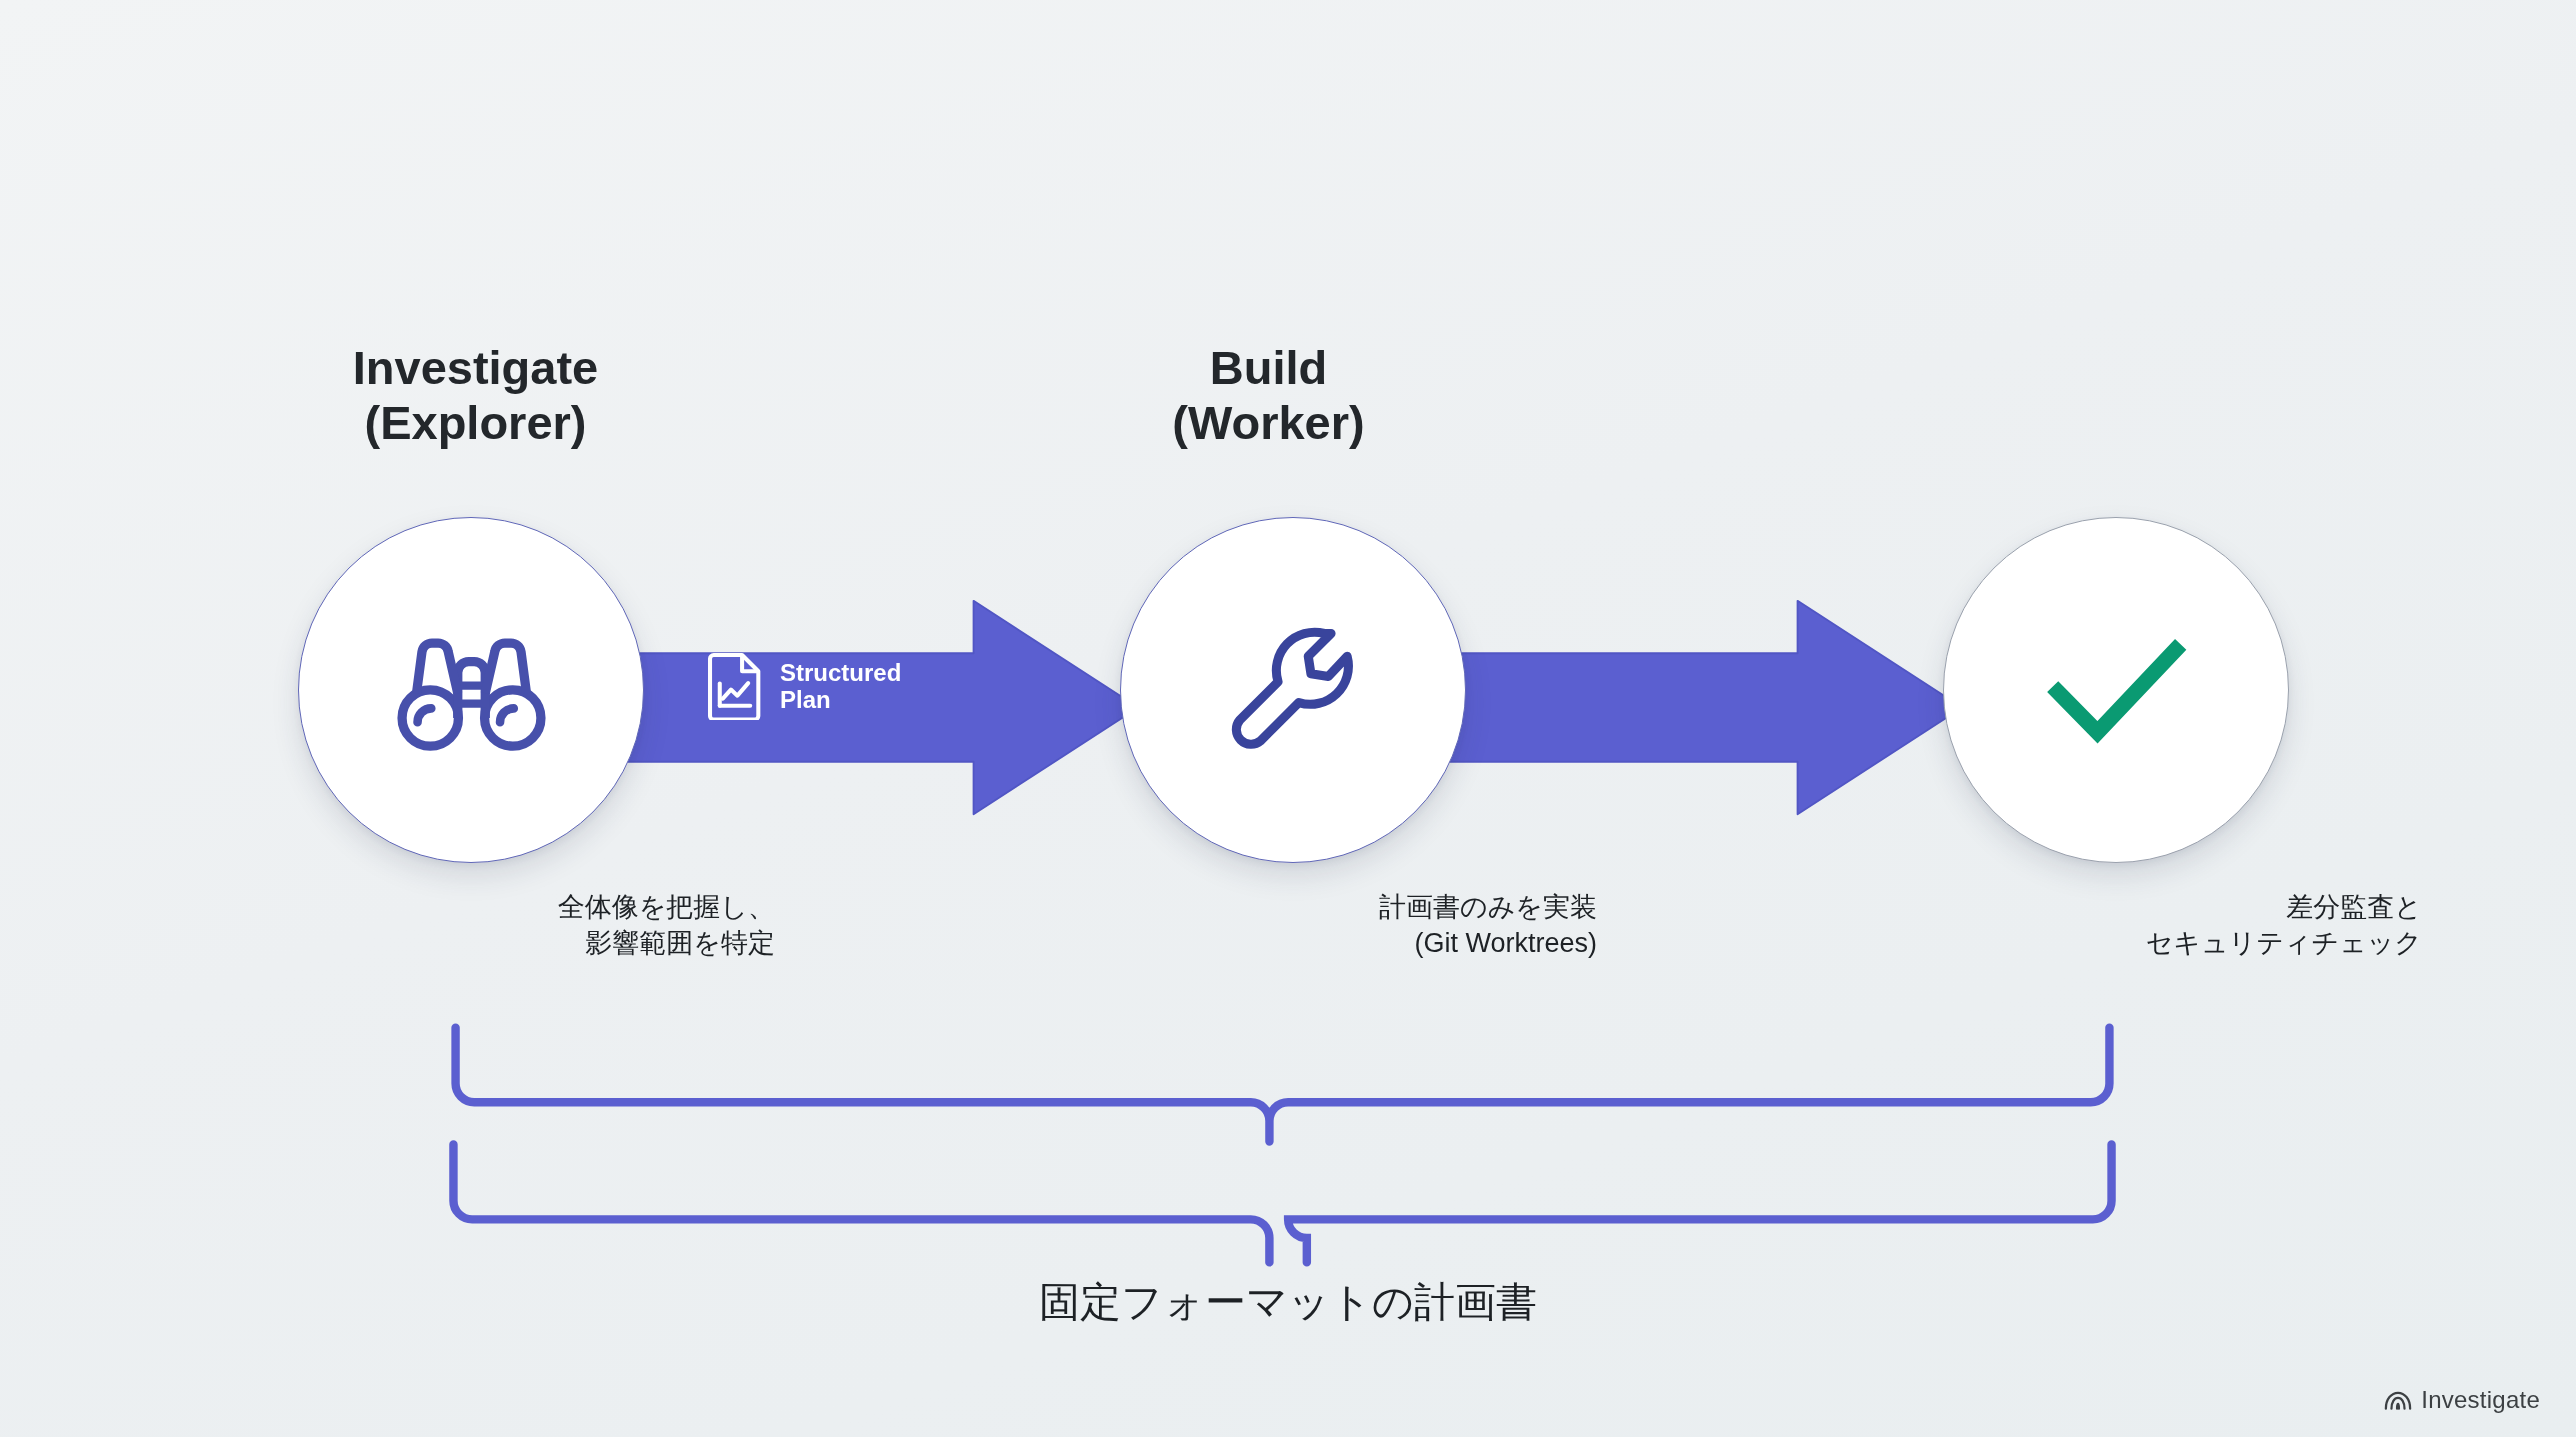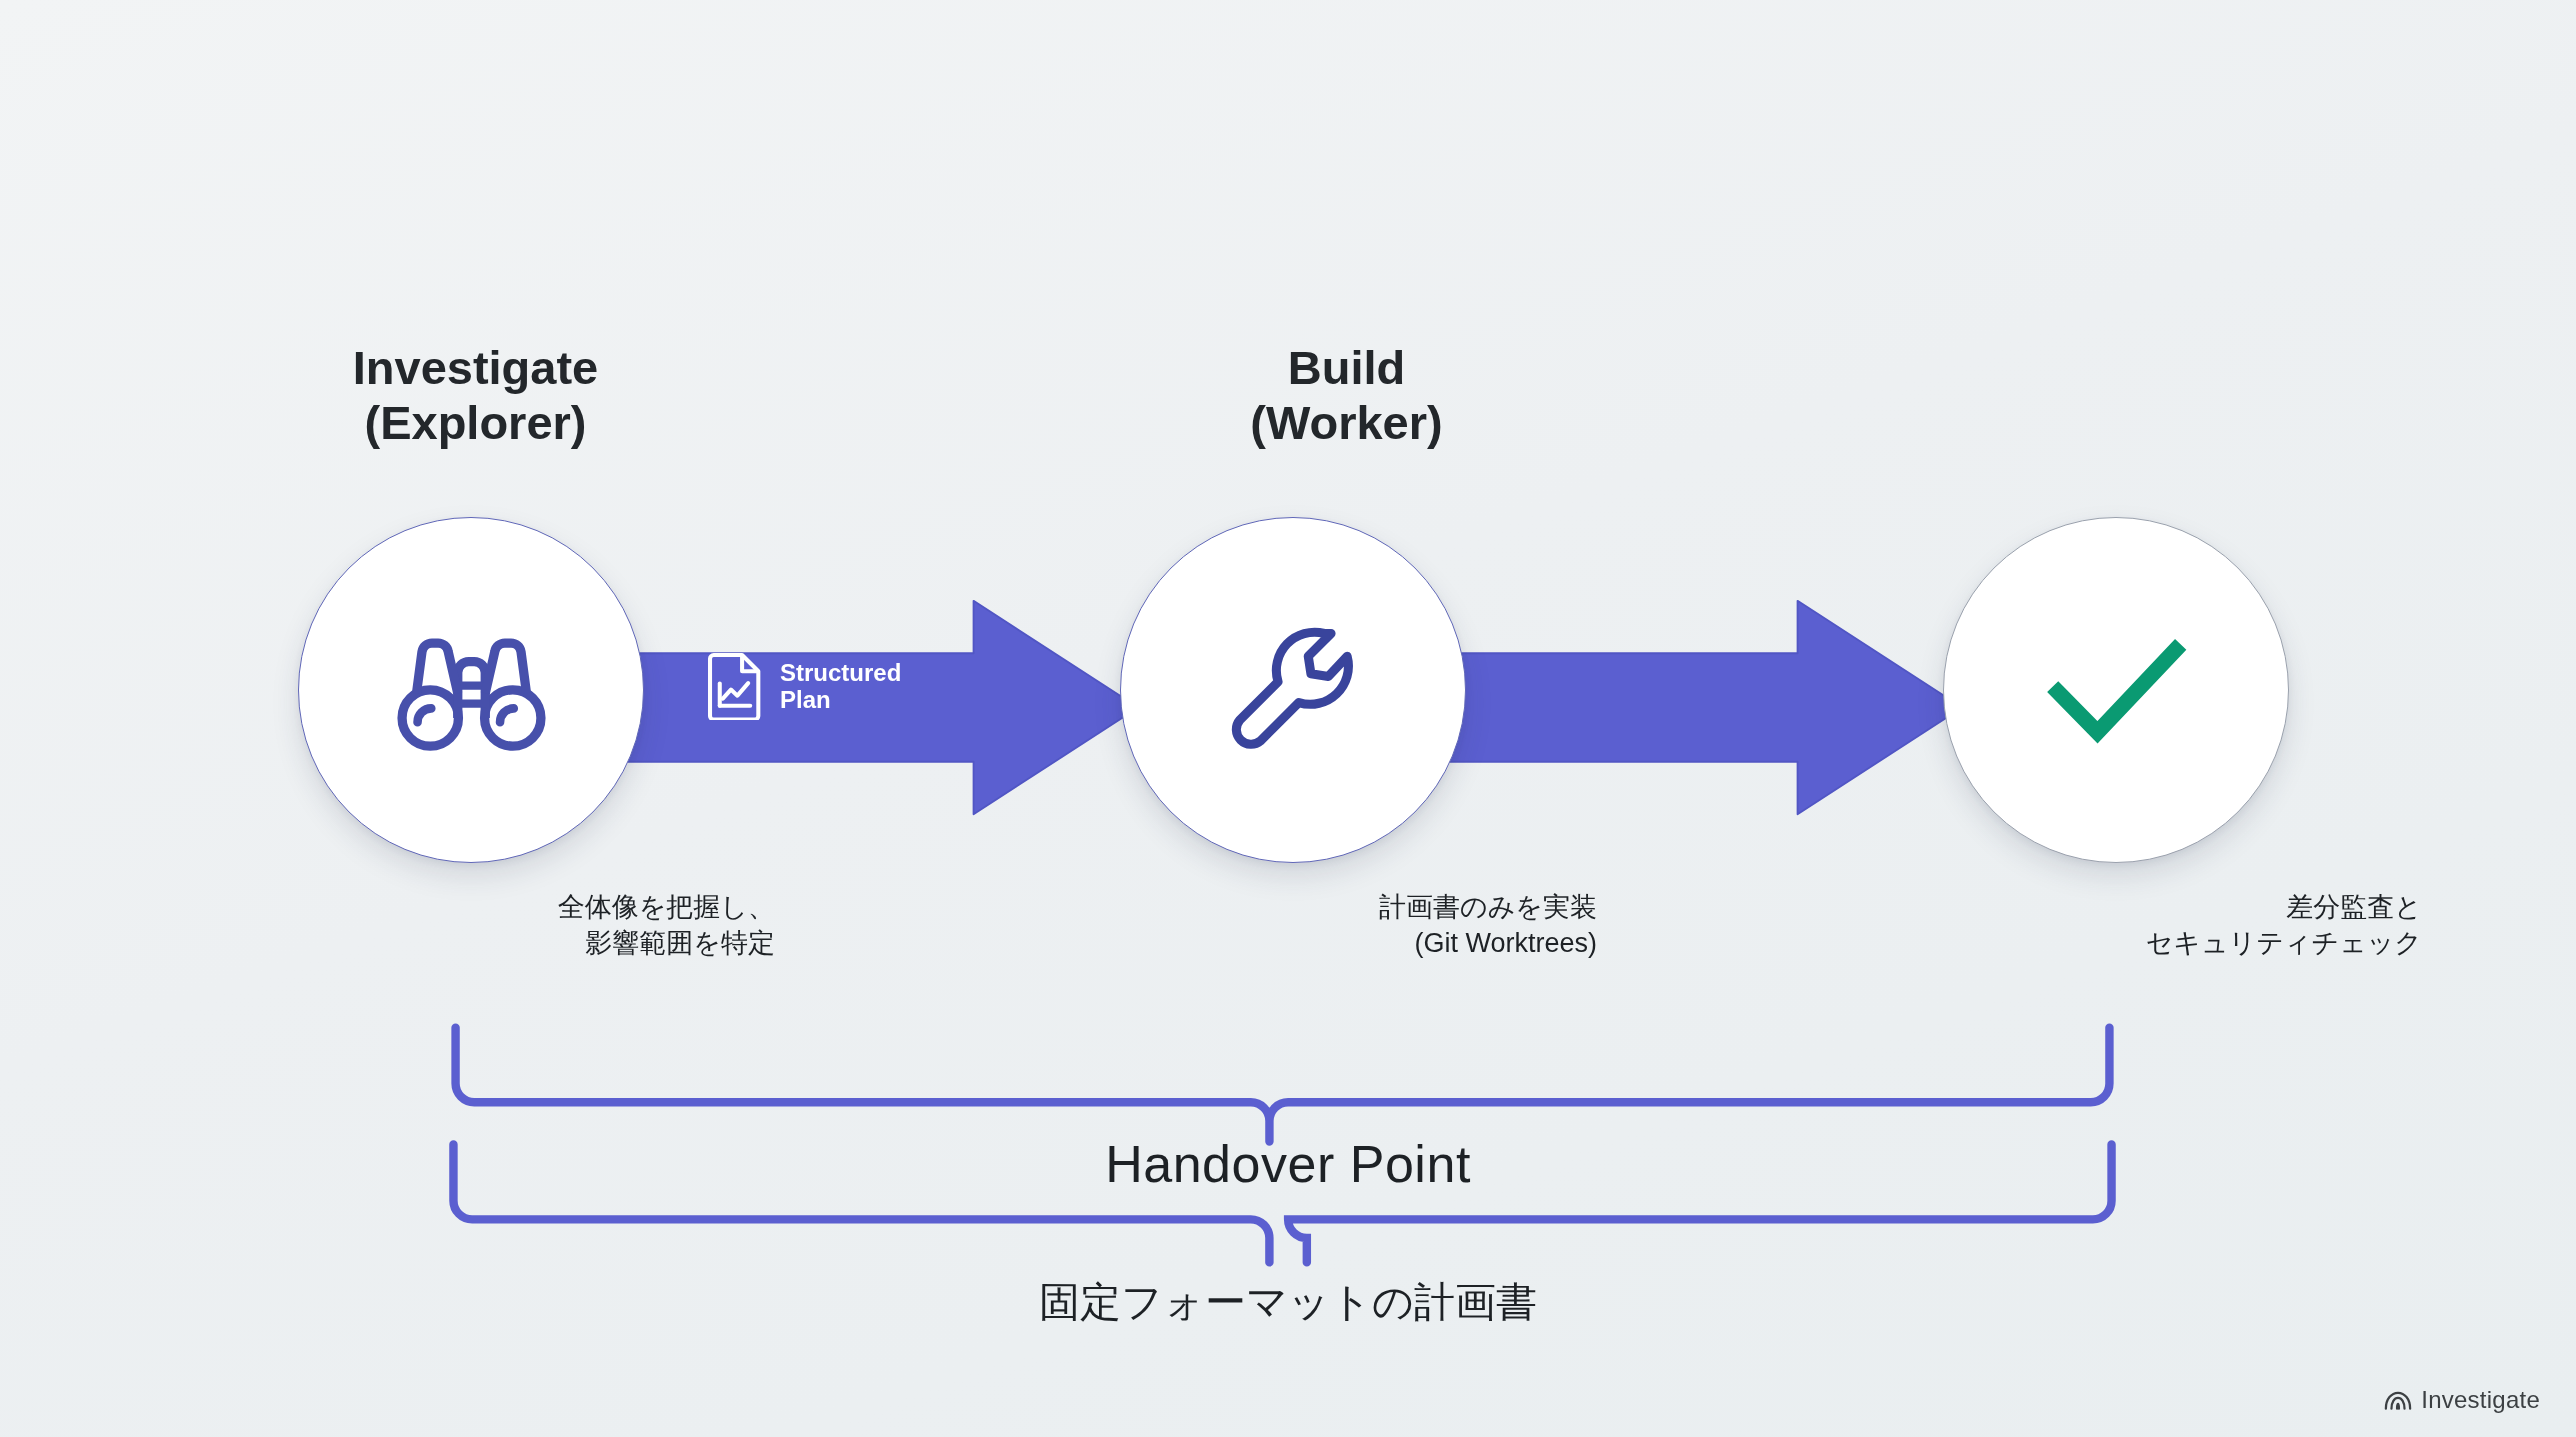--- a/index.html
+++ b/index.html
@@ -174,21 +174,21 @@
         <path d="M10 12.4 8.6 6.3A1.5 1.5 0 0 0 7.15 5.1h-.9A1.5 1.5 0 0 0 4.8 6.35L4 12.4" stroke="#4750ab" stroke-width="1.35" stroke-linejoin="round"></path>
         <path d="M14 12.4l1.4-6.1a1.5 1.5 0 0 1 1.45-1.2h.9a1.5 1.5 0 0 1 1.45 1.25l.8 6.05" stroke="#4750ab" stroke-width="1.35" stroke-linejoin="round"></path>
         <path d="M4.15 16.6a2 2 0 0 1 2-2" stroke="#4750ab" stroke-width="1.25" stroke-linecap="round"></path>
         <path d="M16.15 16.6a2 2 0 0 1 2-2" stroke="#4750ab" stroke-width="1.25" stroke-linecap="round"></path>
       </svg>
     </span>
   </div>
   <div class="caption" style="left:176px; top:889px;">全体像を把握し、
 影響範囲を特定</div>
 
-  <div class="node" style="left:1103px; top:341px;">
+  <div class="node" style="left:1025px; top:341px;">
     <div class="node-heading">Build
 (Worker)</div>
   </div>
   <div class="circle indigo" style="left:1120px; top:517px;">
     <span>
       <svg width="161" height="161" viewBox="0 0 24 24" fill="none" aria-hidden="true">
         <path d="M16.6 3.5a5.7 5.7 0 0 0-6.9 7.2L4 16.4a2.2 2.2 0 0 0 3.1 3.1l5.7-5.7a5.7 5.7 0 0 0 7.2-6.9L17.2 9.9l-2.6-.4-.4-2.6 3.4-3.4z" stroke="#39449c" stroke-width="1.35" stroke-linejoin="round" stroke-linecap="round" fill="none"></path>
       </svg>
     </span>
   </div>
@@ -205,21 +205,20 @@
   <div class="caption" style="left:1823px; top:889px;">差分監査と
 セキュリティチェック</div>
 
   <div class="brace" style="left:440px; top:1022px;">
     <svg width="1685" height="126" viewBox="0 0 1800 135" fill="none" aria-hidden="true">
       <path d="M14 6 V66 a20 20 0 0 0 20 20 H866 a20 20 0 0 1 20 20 V128
                M1786 6 V66 a20 20 0 0 1 -20 20 H906 a20 20 0 0 0 -20 20 V128" stroke="#5b5fd0" stroke-width="9" stroke-linecap="round" fill="none"></path>
     </svg>
   </div>
 
-  <div class="handover" style="left:867px; top:1134px;">Handover Point</div>
 
   <div class="brace" style="left:440px; top:1137px;">
     <svg width="1685" height="131" viewBox="0 0 1800 140" fill="none" aria-hidden="true">
       <path d="M14 132 V72 a20 20 0 0 1 20 -20 H866 a20 20 0 0 0 20 -20 V6
                M1786 132 V72 a20 20 0 0 0 -20 -20 H906 a20 20 0 0 1 20 -20 V6" stroke="#5b5fd0" stroke-width="9" stroke-linecap="round" fill="none" transform="translate(0,140) scale(1,-1)"></path>
     </svg>
   </div>
 
   <div class="bottom-note" style="left:820px; top:1275px;">固定フォーマットの計画書</div>
 

